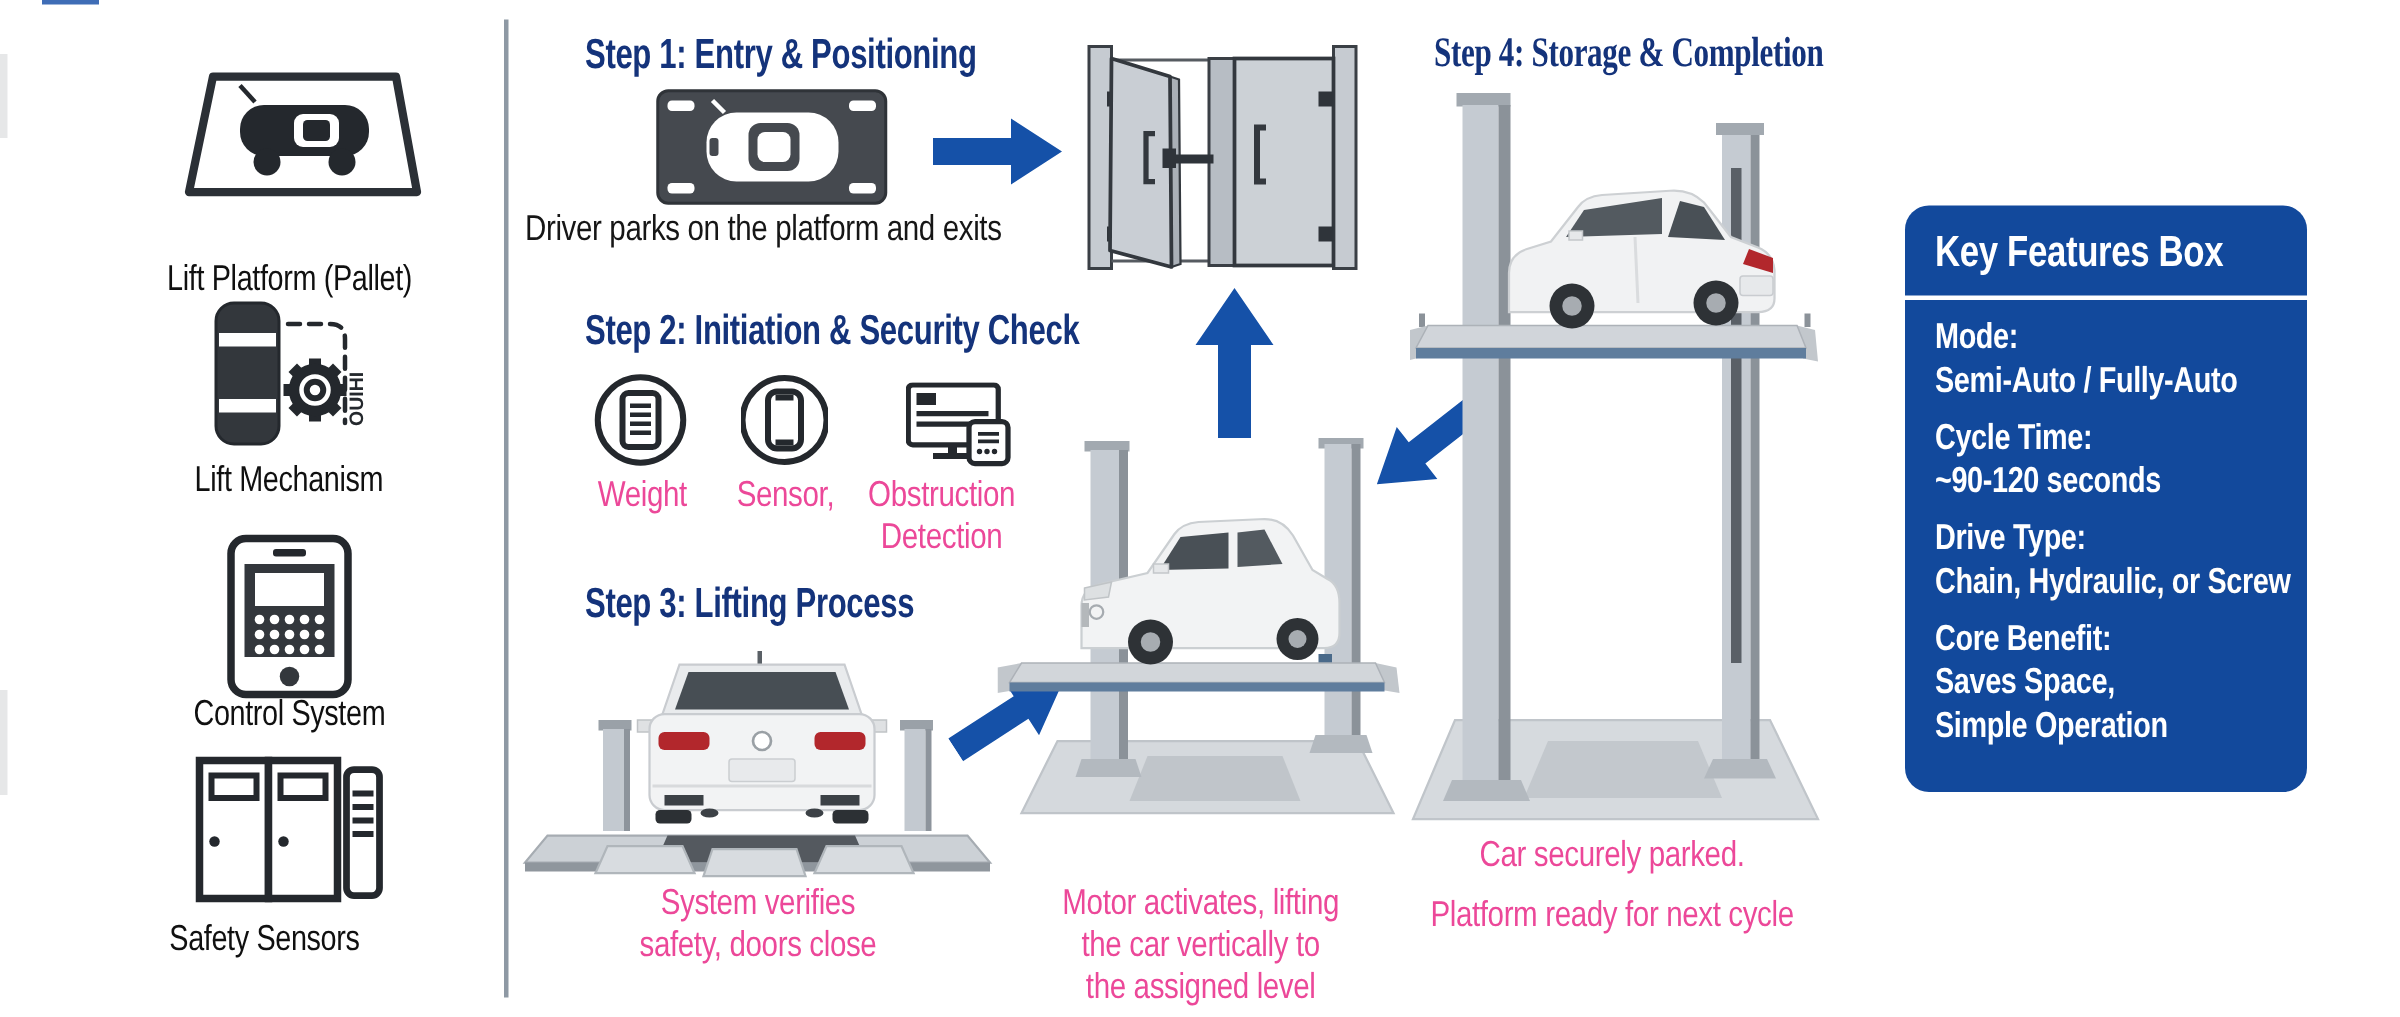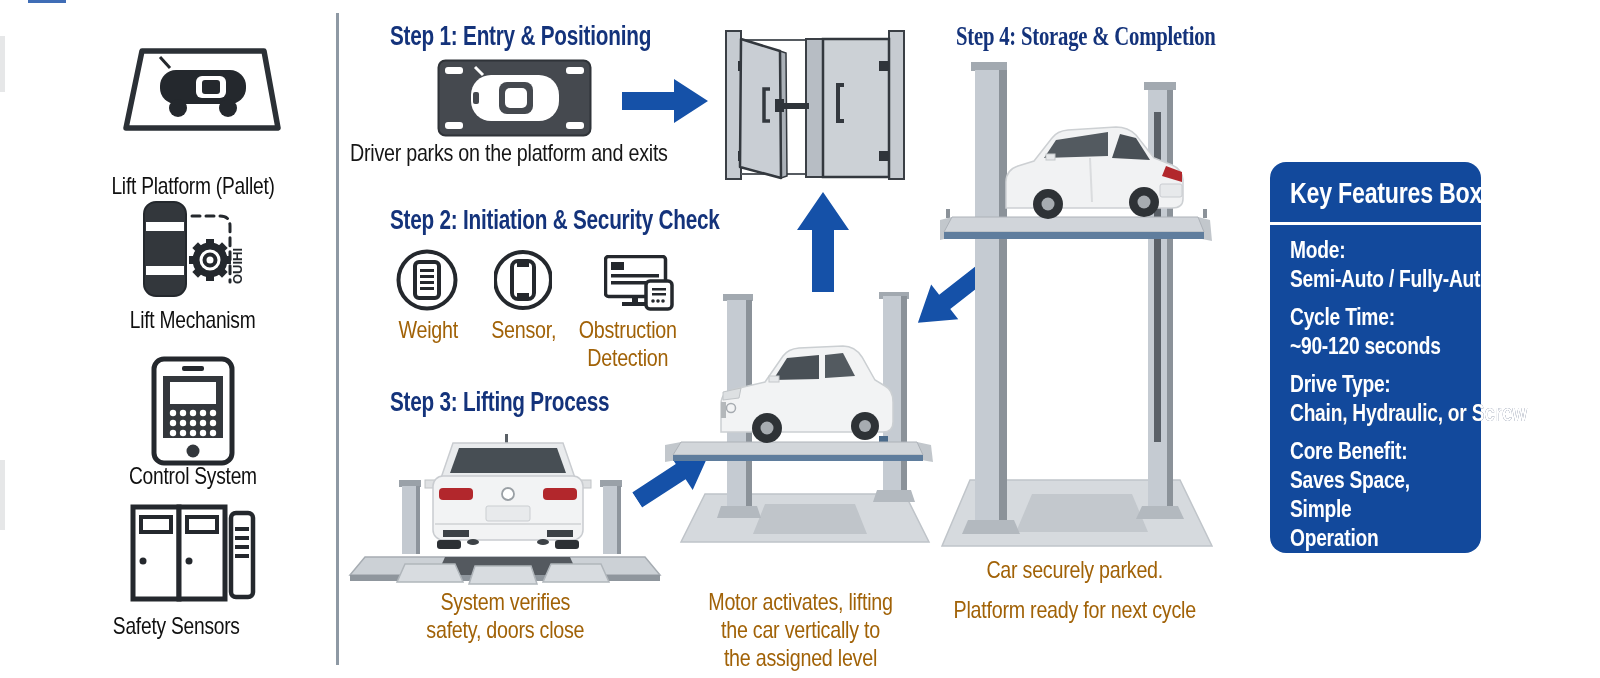--- a/index.html
+++ b/index.html
@@ -5,27 +5,27 @@
   html,body { margin:0; padding:0; background:#fff; }
   #canvas {
     position:relative; width:1600px; height:678px; background:#ffffff;
     overflow:hidden; font-family:"Liberation Sans", sans-serif; color:#161616;
   }
   .abs { position:absolute; }
   .cond { display:inline-block; transform:scaleX(0.80); transform-origin:0 0; letter-spacing:-0.3px; }
   .cond-c { display:inline-block; transform:scaleX(0.80); transform-origin:50% 0; letter-spacing:-0.3px; text-align:center; }
   .step-title { font-size:28px; font-weight:700; color:#14337b; white-space:nowrap;margin-left:28px; }
   .caption { font-size:24px; color:#161616; line-height:28px; }
-  .caption-c { font-size:24px; color:#a16207; line-height:28px; text-align:center; }
+  .caption-c { font-size:24px; color:#ec4899; line-height:28px; text-align:center; }
   .prelines { white-space:pre-line; }
   .nowrap { white-space:nowrap; }
   .side-label { font-size:24px; color:#101010; text-align:center; }
   .divider { background:#8e99a4; }
   
-  .kf-box { left:1270px; top:137px; width:211px; height:391px; background:#12499c; border-radius:16px; color:#fff;margin-top:25px; }
+  .kf-box { left:1270px; top:137px; width:268px; height:391px; background:#12499c; border-radius:16px; color:#fff; }
   .kf-title { padding:15px 0 12px 20px; border-bottom:3px solid #ffffff; font-size:29px; font-weight:700; white-space:nowrap; }
   .kf-content { padding:10px 0 0 20px; }
   .kf-group { margin-bottom:9px; }
   .kf-label, .kf-value { font-size:24px; font-weight:700; line-height:29px; white-space:nowrap; }
   .kf-value-wrap { position:relative; height:29px; }
   .kf-dark { position:absolute; left:0; top:0; color:#1a2c55; font-size:24px; font-weight:700; line-height:29px; white-space:nowrap; }
   .kf-clip { position:absolute; left:0; top:0; width:244px; height:32px; overflow:hidden; }
   .kf-white { position:absolute; left:0; top:0; color:#ffffff; font-size:24px; font-weight:700; line-height:29px; white-space:nowrap; }
   .edge-artifact { width:5px; background:#d9dadb; opacity:.65; }
 </style>

